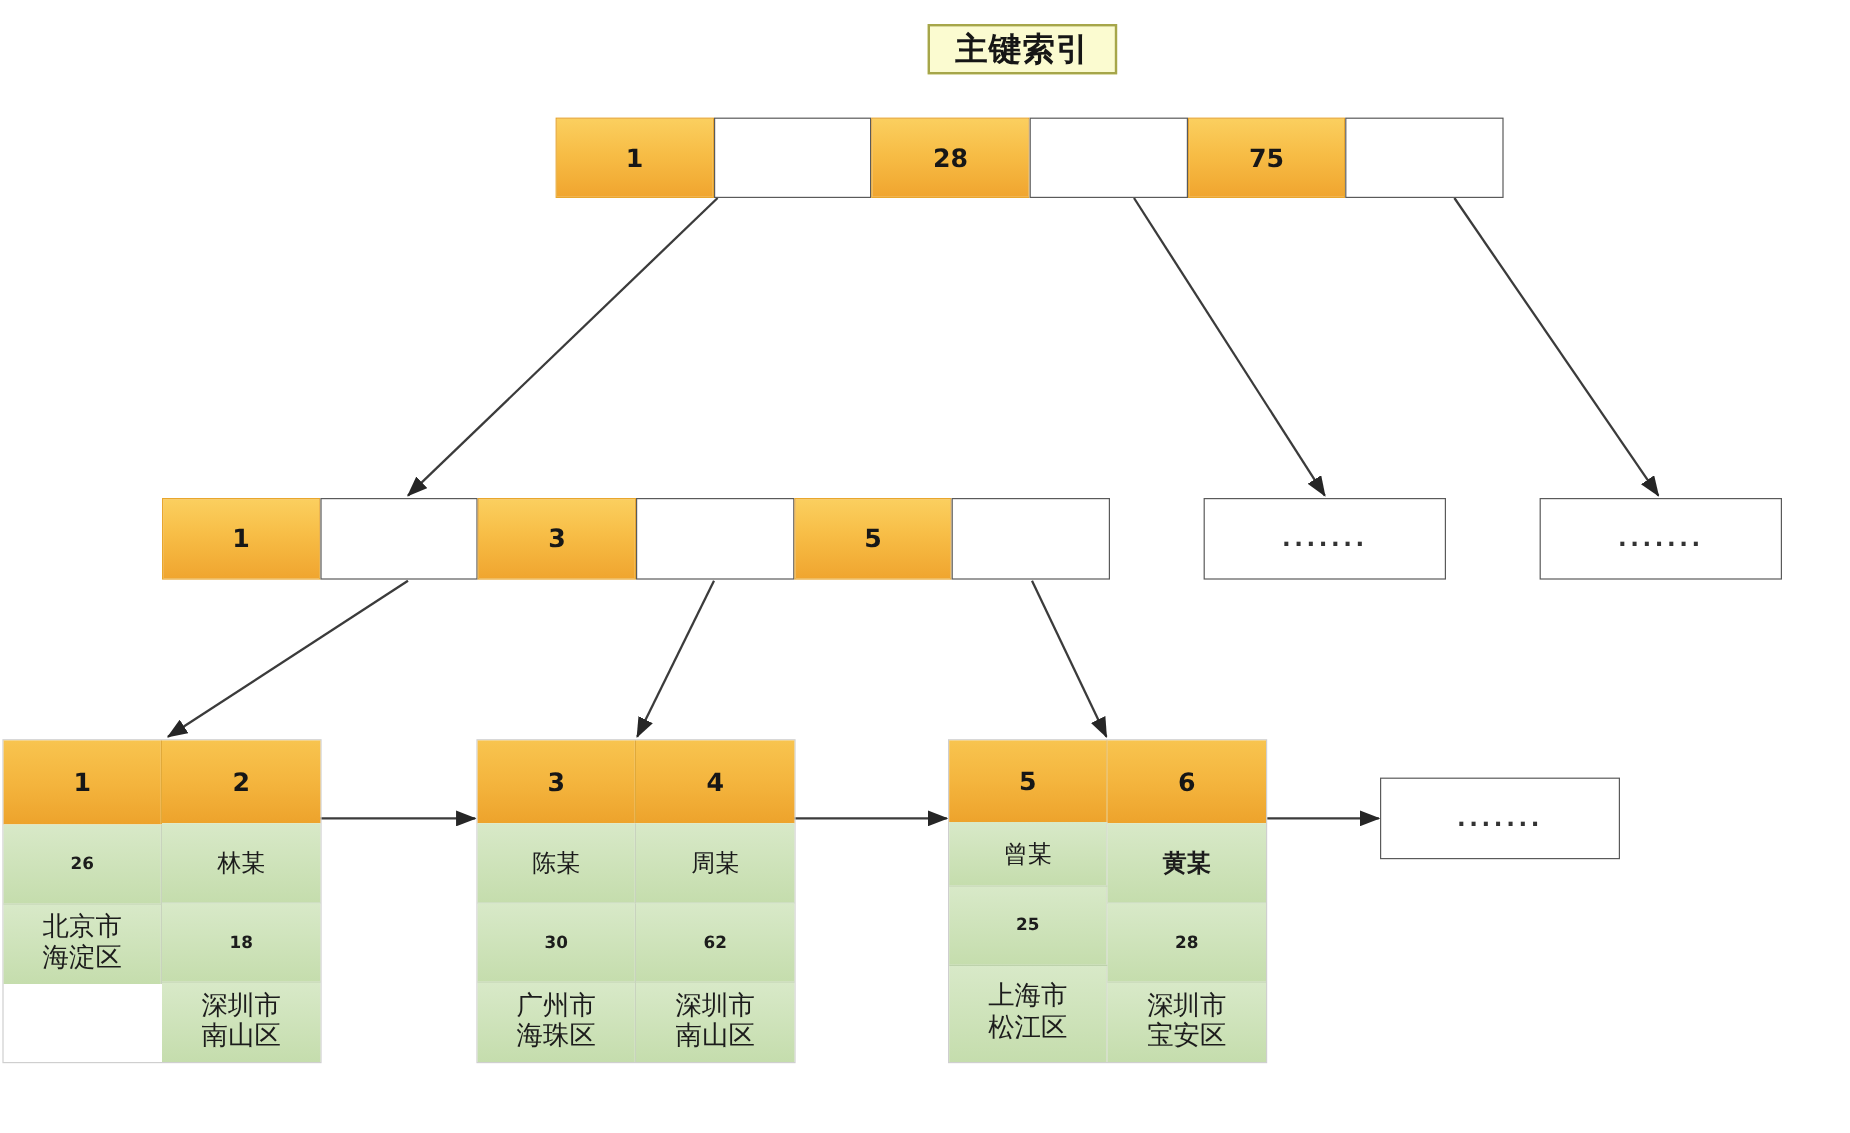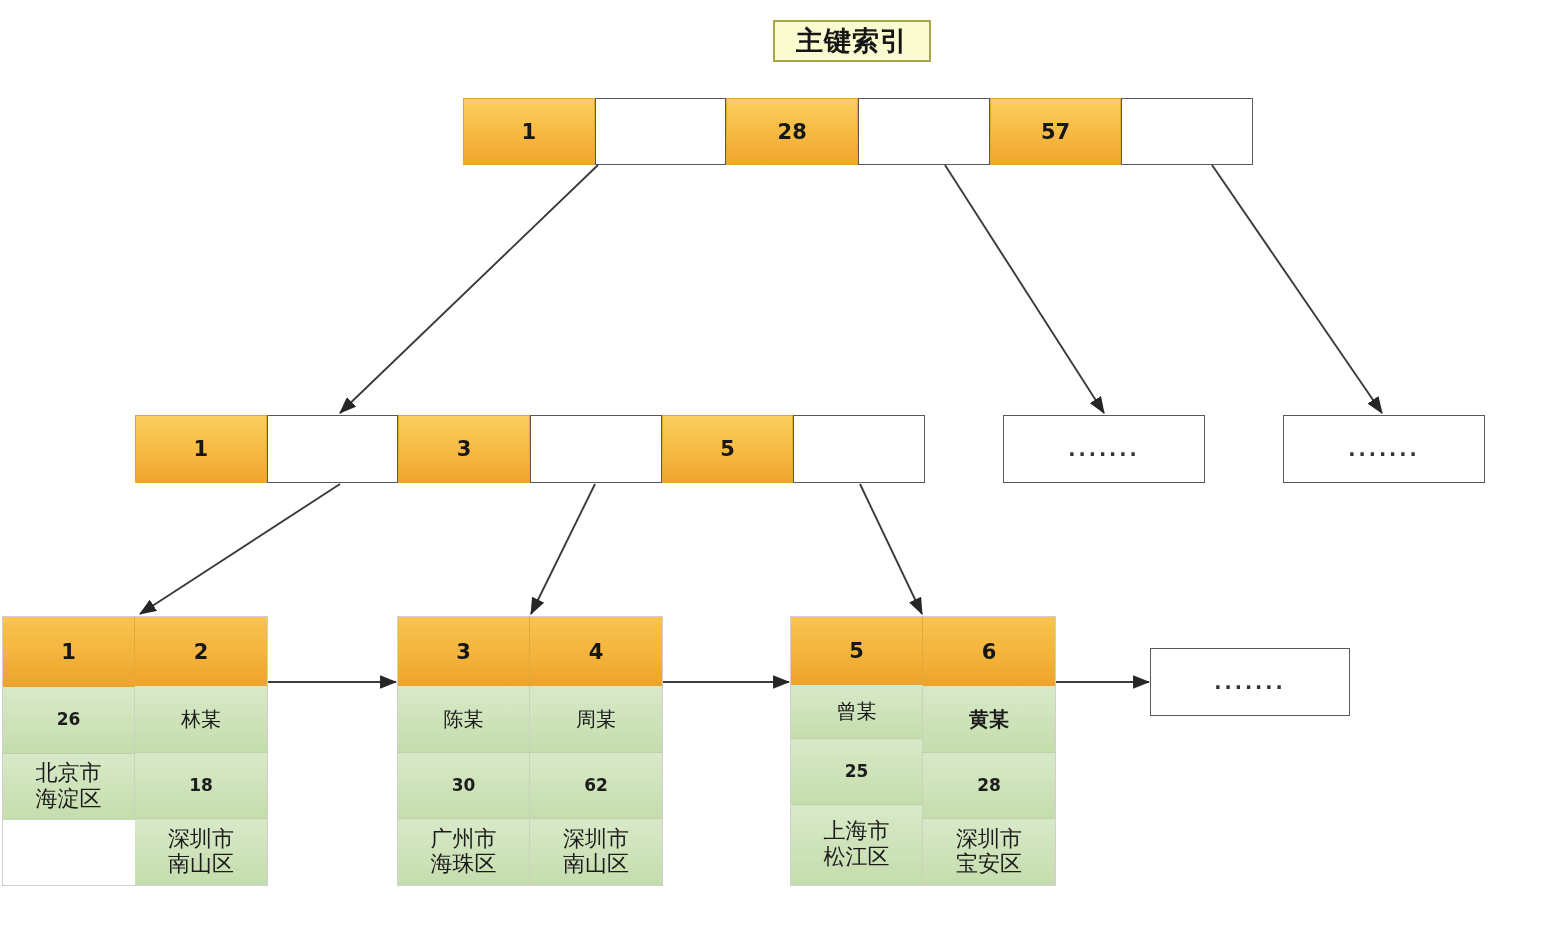--- a/index.html
+++ b/index.html
@@ -117,21 +117,21 @@
     border-right-color: #e0a93a;
   }
   .leaf-cell.name,
   .leaf-cell.age,
   .leaf-cell.city {
     background: linear-gradient(180deg, #d8e9c8 0%, #c5ddad 100%);
     color: #1c1c1c;
     border-bottom: 1px solid #bdd2ac;
   }
   .leaf-cell.name { font-size: 20px; }
-  .leaf-cell.age  { font-size: 17px; font-weight: bold; }
+  .leaf-cell.age  { font-size: 14px; font-weight: bold; }
   .leaf-cell.city {
     font-size: 22px;
     border-bottom: none;
     white-space: pre-line;
     padding-bottom: 2px;
   }
 </style>
 </head>
 <body>
 
@@ -156,21 +156,21 @@
       </g>
   </svg>
 
   <div class="diagram-title">主键索引</div>
 
   <div class="index-node" id="root-node" style="left:463px; top:98px; width:790px; height:67px;">
   <div class="cell key" style="flex: 1 1 0px;">1</div>
       <div class="cell ptr" style="flex: 1 1 0px;"></div>
       <div class="cell key" style="flex: 1 1 0px;">28</div>
       <div class="cell ptr" style="flex: 1 1 0px;"></div>
-      <div class="cell key" style="flex: 1 1 0px;">57</div>
+      <div class="cell key" style="flex: 1 1 0px;">75</div>
       <div class="cell ptr" style="flex: 1 1 0px;"></div>
     </div>
 
   <div class="index-node" id="branch-node" style="left:135px; top:415px; width:790px; height:68px;">
   <div class="cell key" style="flex: 1 1 0px;">1</div>
       <div class="cell ptr" style="flex: 1 1 0px;"></div>
       <div class="cell key" style="flex: 1 1 0px;">3</div>
       <div class="cell ptr" style="flex: 1 1 0px;"></div>
       <div class="cell key" style="flex: 1 1 0px;">5</div>
       <div class="cell ptr" style="flex: 1 1 0px;"></div>

